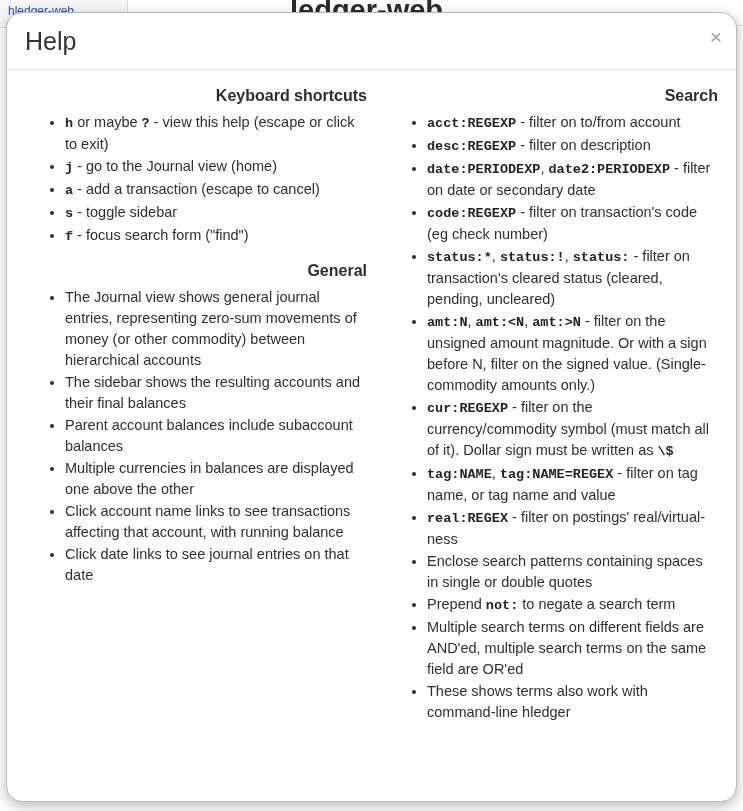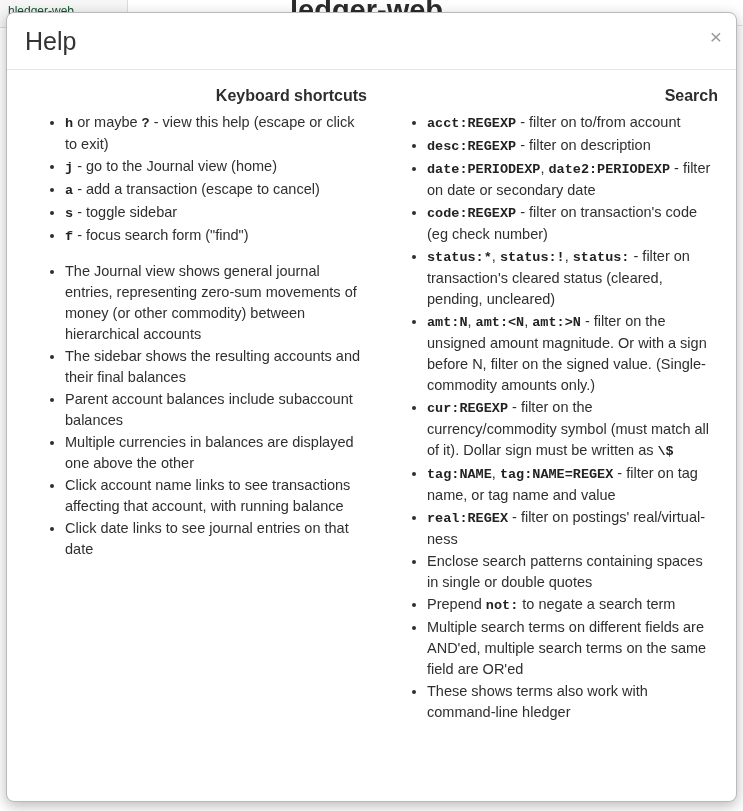--- a/index.html
+++ b/index.html
@@ -28,21 +28,21 @@
     left: 0; top: 0;
     width: 128px;
     height: 28px;
     background: #f6f6f6;
     border-right: 1px solid #dcdcdc;
     border-bottom: 1px solid #dcdcdc;
     box-sizing: border-box;
   }
   .bg-sidebar-title {
     font-size: 12px;
-    color: #14532d;
+    color: #1d4ed8;
     padding: 4px 8px;
     white-space: nowrap;
     overflow: hidden;
   }
   .bg-topbar {
     position: absolute;
     left: 128px; top: 0;
     width: 615px;
     height: 26px;
     background: #ffffff;
@@ -64,21 +64,21 @@
 
   
   .modal {
     position: absolute;
     left: 6px;
     top: 12px;
     width: 731px;
     height: 790px;
     background: #ffffff;
     border: 1px solid #b9b9b9;
-    border-radius: 8px;
+    border-radius: 16px;
     box-shadow: 0 4px 14px rgba(0,0,0,0.28);
     box-sizing: border-box;
     overflow: hidden;
   }
   .modal-header {
     position: relative;
     height: 57px;
     border-bottom: 1px solid #e5e5e5;
     box-sizing: border-box;
     padding: 13px 18px 0 18px;
@@ -172,20 +172,21 @@
           <h4 class="section-title">Keyboard shortcuts</h4>
           <ul class="help-list">
             <li><code>h</code><span> or maybe </span><code>?</code><span> - view this help (escape or click to exit)</span></li>
             <li><code>j</code><span> - go to the Journal view (home)</span></li>
             <li><code>a</code><span> - add a transaction (escape to cancel)</span></li>
             <li><code>s</code><span> - toggle sidebar</span></li>
             <li><code>f</code><span> - focus search form ("find")</span></li>
           </ul>
         </div>
         <div class="section">
+          <h4 class="section-title">General</h4>
           <ul class="help-list">
             <li><span>The Journal view shows general journal entries, representing zero-sum movements of money (or other commodity) between hierarchical accounts</span></li>
             <li><span>The sidebar shows the resulting accounts and their final balances</span></li>
             <li><span>Parent account balances include subaccount balances</span></li>
             <li><span>Multiple currencies in balances are displayed one above the other</span></li>
             <li><span>Click account name links to see transactions affecting that account, with running balance</span></li>
             <li><span>Click date links to see journal entries on that date</span></li>
           </ul>
         </div>
       </div>

